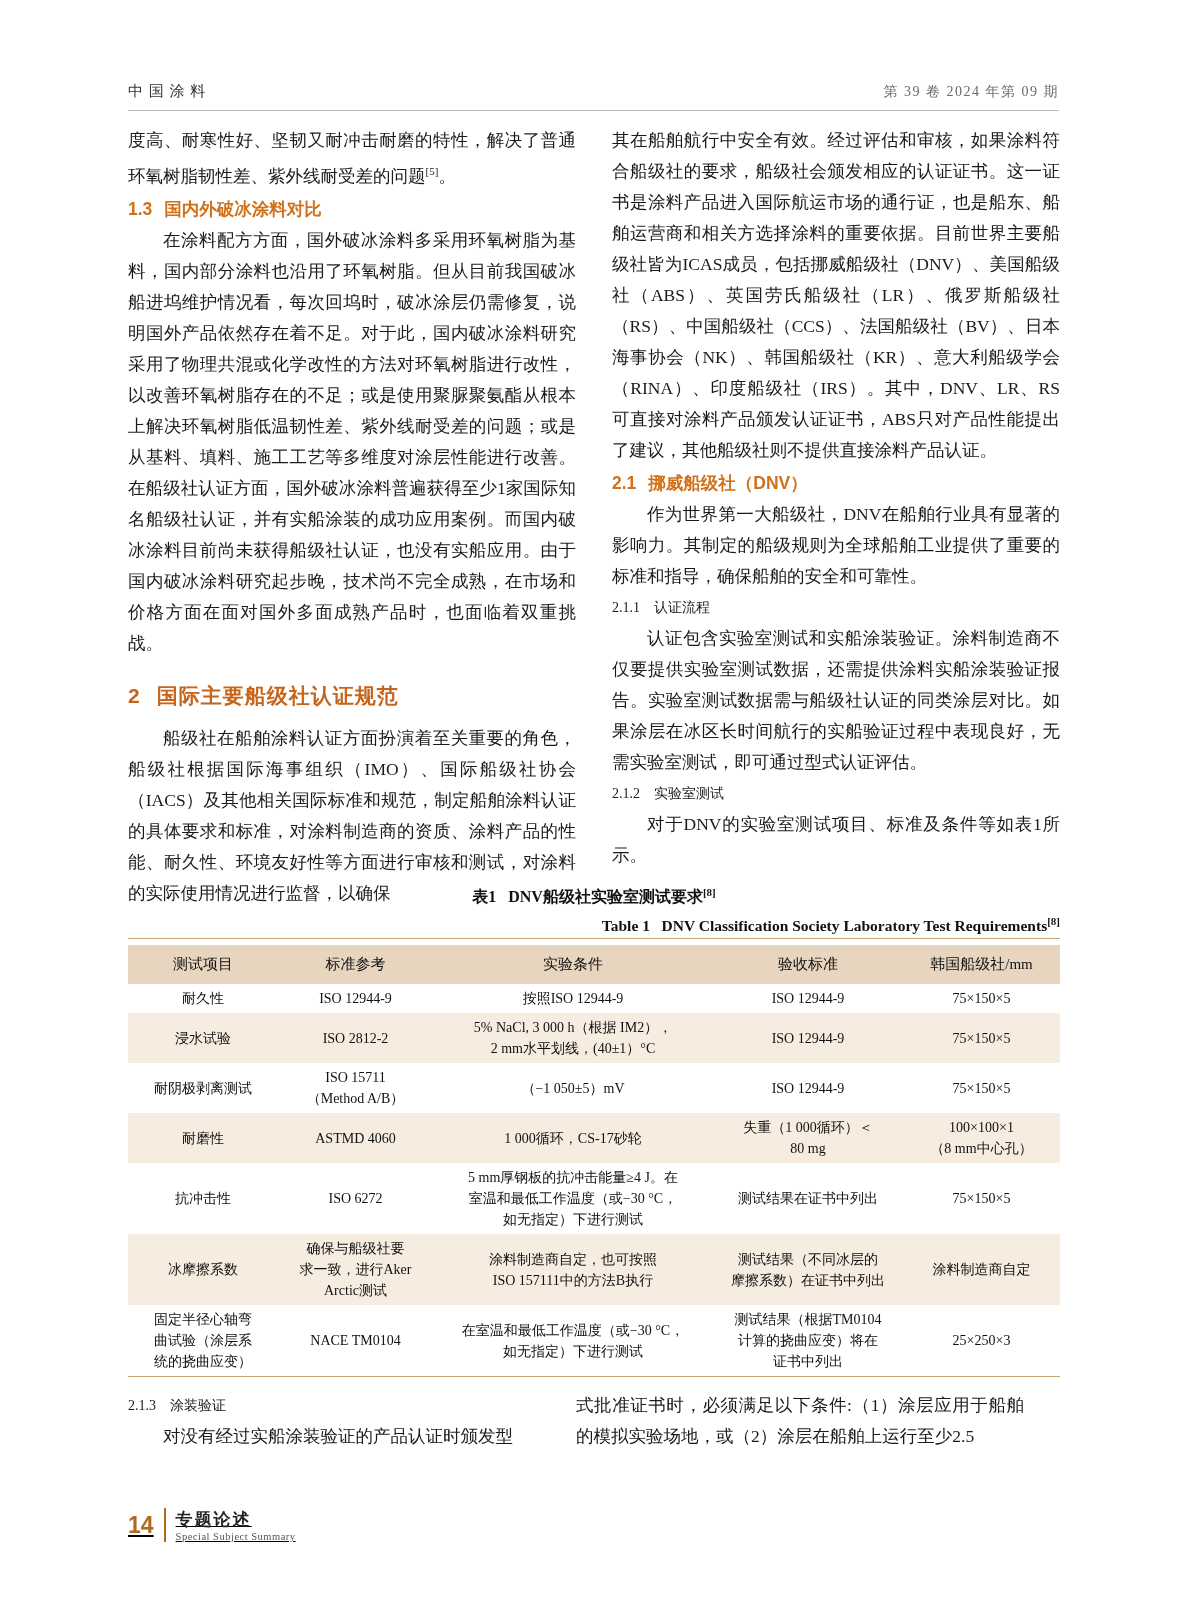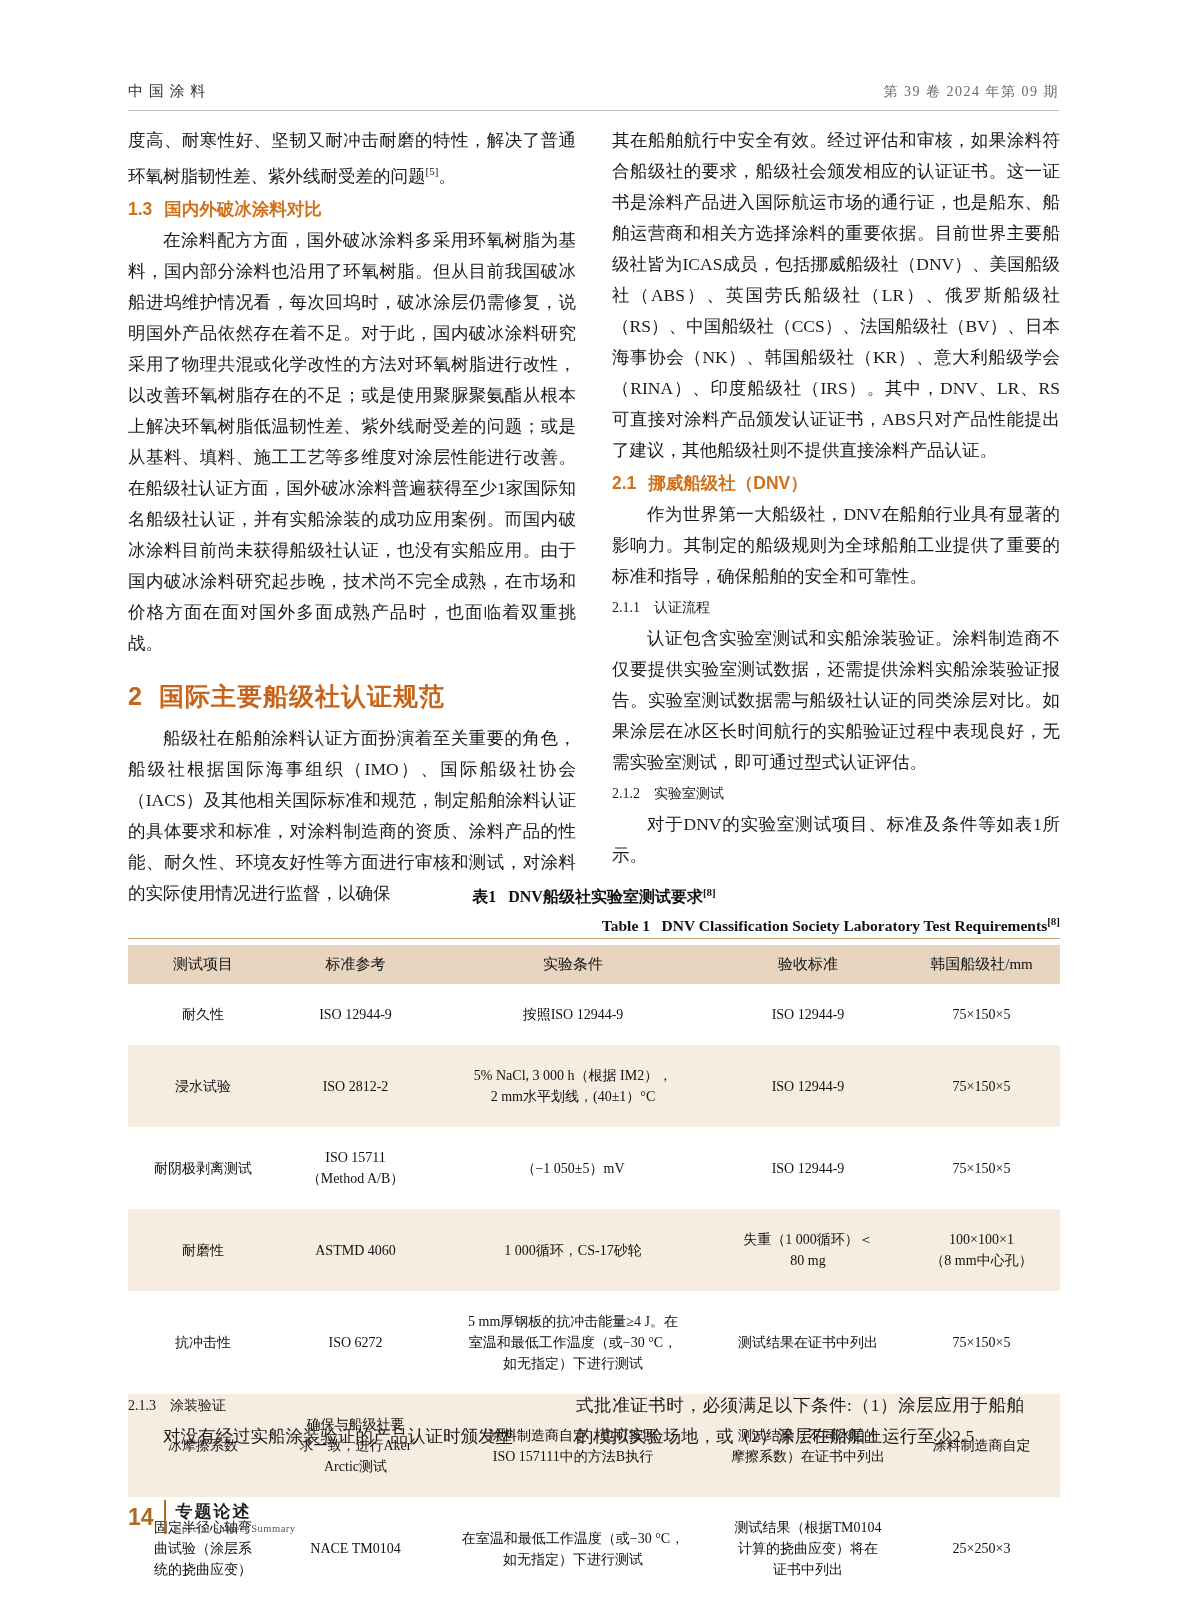--- a/index.html
+++ b/index.html
@@ -72,21 +72,21 @@
     line-height: 31px;
     margin: 2px 0 0 0;
     font-family: "Liberation Sans", sans-serif;
   }
   .sec-h3 .num {
     margin-right: 12px;
   }
   .sec-h2 {
     color: #c8641a;
     font-weight: bold;
-    font-size: 25px;
+    font-size: 21px;
     line-height: 46px;
     margin: 14px 0 4px 0;
     font-family: "Liberation Sans", sans-serif;
     letter-spacing: 1px;
   }
   .sec-h2 .num {
     margin-right: 16px;
   }
   .sec-h4 {
     color: #1a1a1a;
@@ -130,21 +130,21 @@
     margin-top: 6px;
     table-layout: fixed;
   }
   table td, table th {
     border: none;
     text-align: center;
     vertical-align: middle;
     font-size: 14px;
     line-height: 21px;
     color: #111;
-    padding: 20px 4px;
+    padding: 4px 4px;
   }
   thead td {
     background: #e8d5bf;
     font-weight: normal;
     font-size: 15px;
     padding: 9px 12px;
   }
   tbody tr.alt td {
     background: #f6ece0;
   }
@@ -152,24 +152,25 @@
     background: #ffffff;
   }
   .tbl-wrap {
     border-top: 1.5px solid #c9a477;
     border-bottom: 1.5px solid #c9a477;
   }
   
   .footer {
     position: absolute;
     left: 128px;
-    bottom: 66px;
+    bottom: 58px;
     display: flex;
     align-items: center;
     gap: 10px;
+    text-decoration: underline;
   }
   .footer .pg {
     color: #b06a1c;
     font-size: 23px;
     font-weight: bold;
     font-family: "Liberation Sans", sans-serif;
   }
   .footer .bar {
     width: 2px;
     height: 34px;

